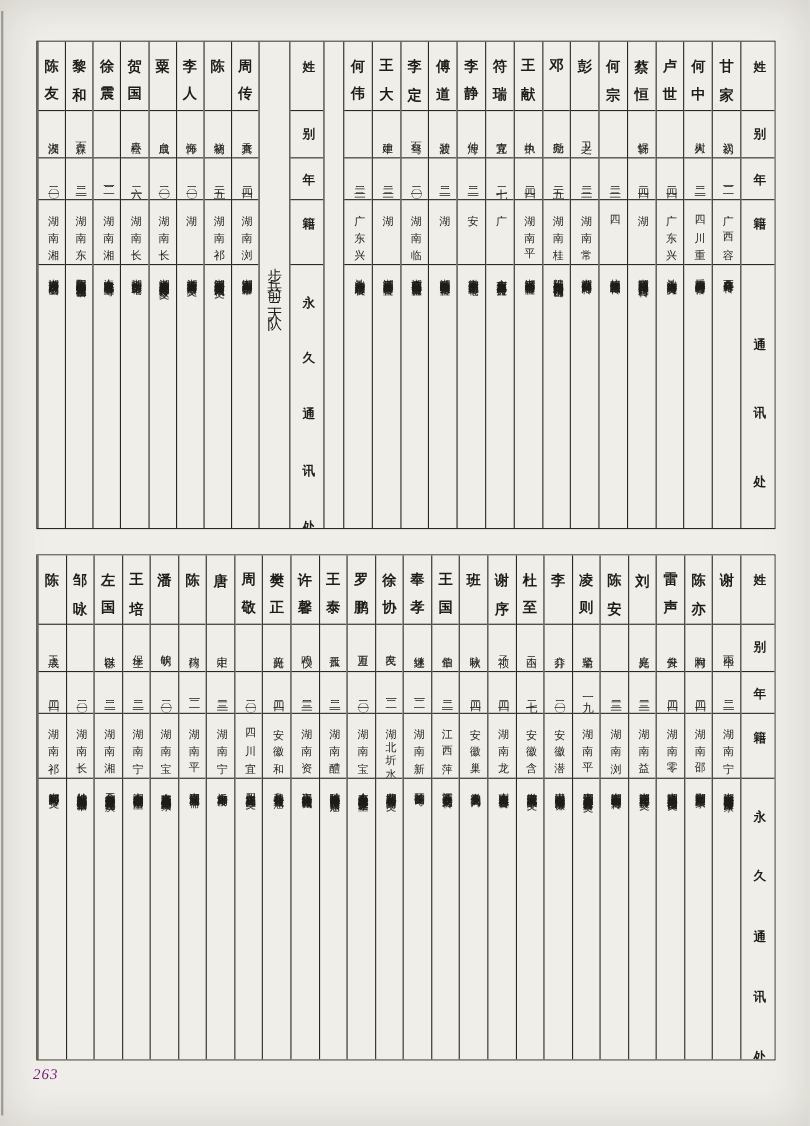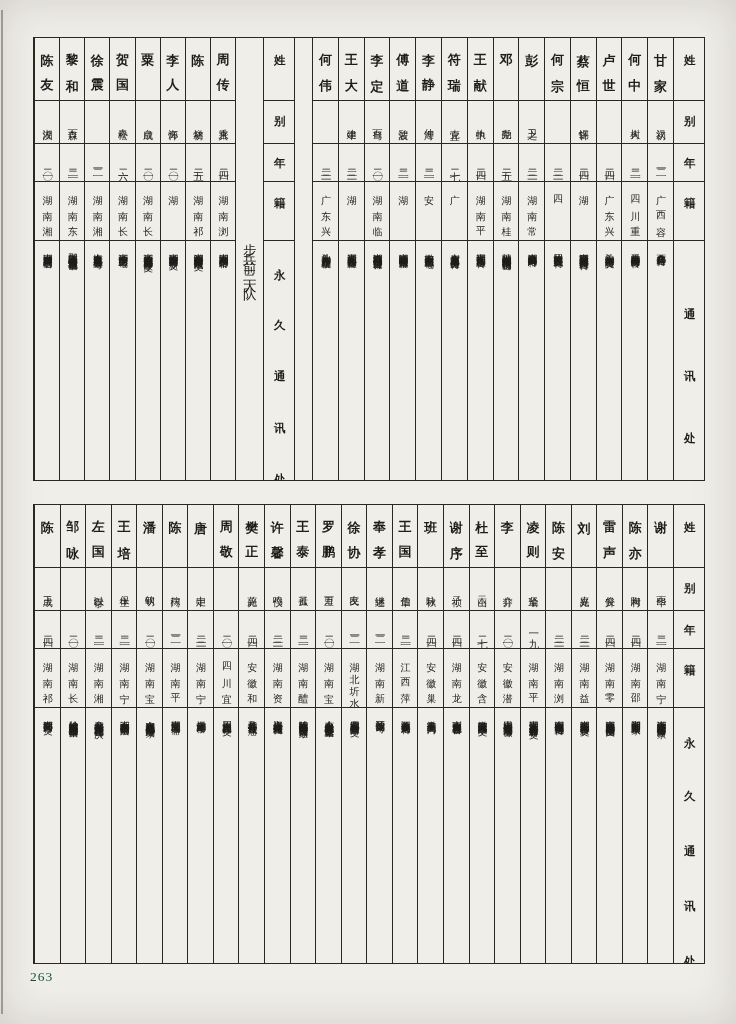--- a/index.html
+++ b/index.html
@@ -77,22 +77,23 @@
   .cell.age.hdr .v,
   .cell.origin.hdr .v{height:78%;text-align-last:justify;letter-spacing:0;}
   .cell.addr.hdr{align-items:center;padding-top:0;}
   .cell.addr.hdr .v{height:86%;text-align-last:justify;letter-spacing:0;}
   .cell.addr.hdr .v.short{height:52%;}
   .title-col .cell.full .v{
     font-size:13.5px;letter-spacing:9px;font-weight:400;
   }
   .page-number{
     position:absolute;left:30px;top:969px;
-    font-size:13.5px;color:#14532d;letter-spacing:1px;
+    font-size:13.5px;color:#701a75;letter-spacing:1px;
     font-family:"Liberation Serif","DejaVu Serif",serif;
+    font-style:italic;
   }
 </style>
 </head>
 <body>
 
 <div class="page">
   <div class="scan-edge"></div>
 
   <div class="band" id="band1">
     <div class="tbl" id="t-right">

